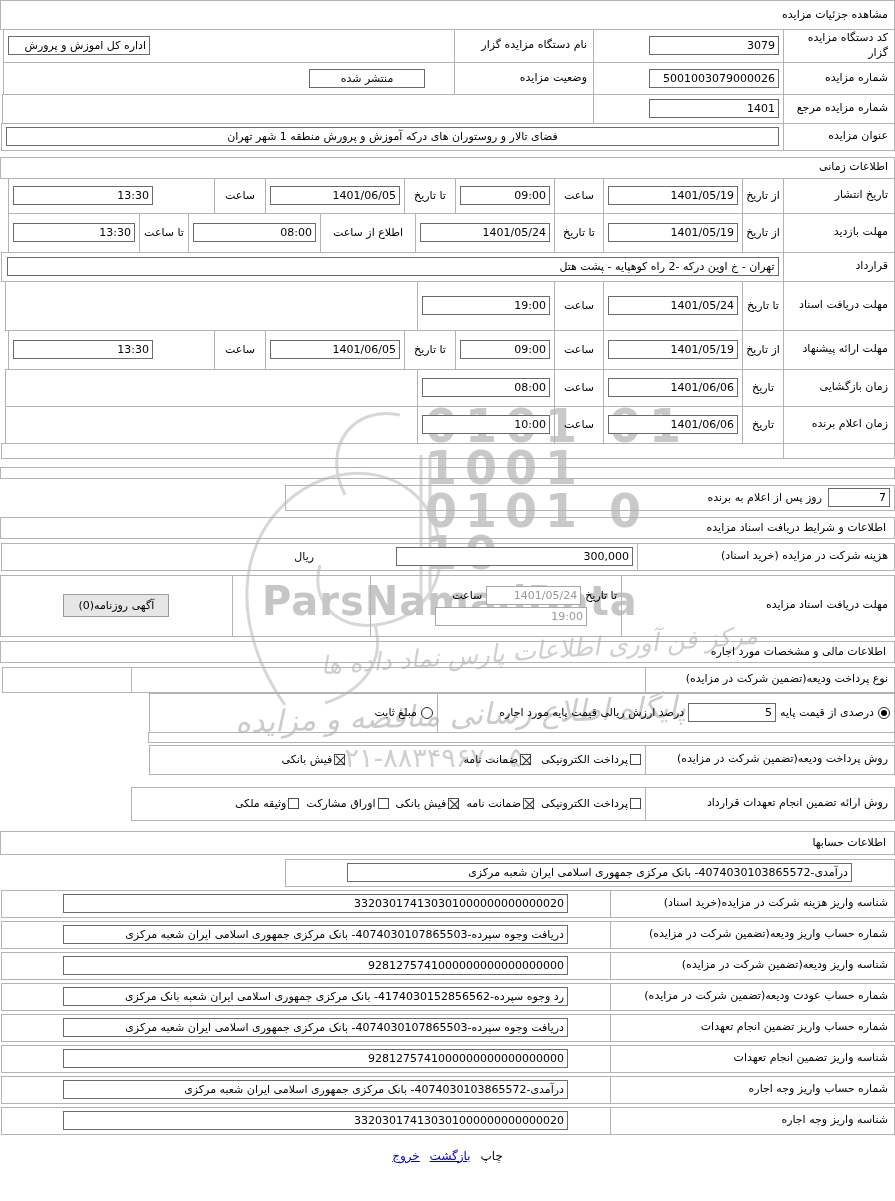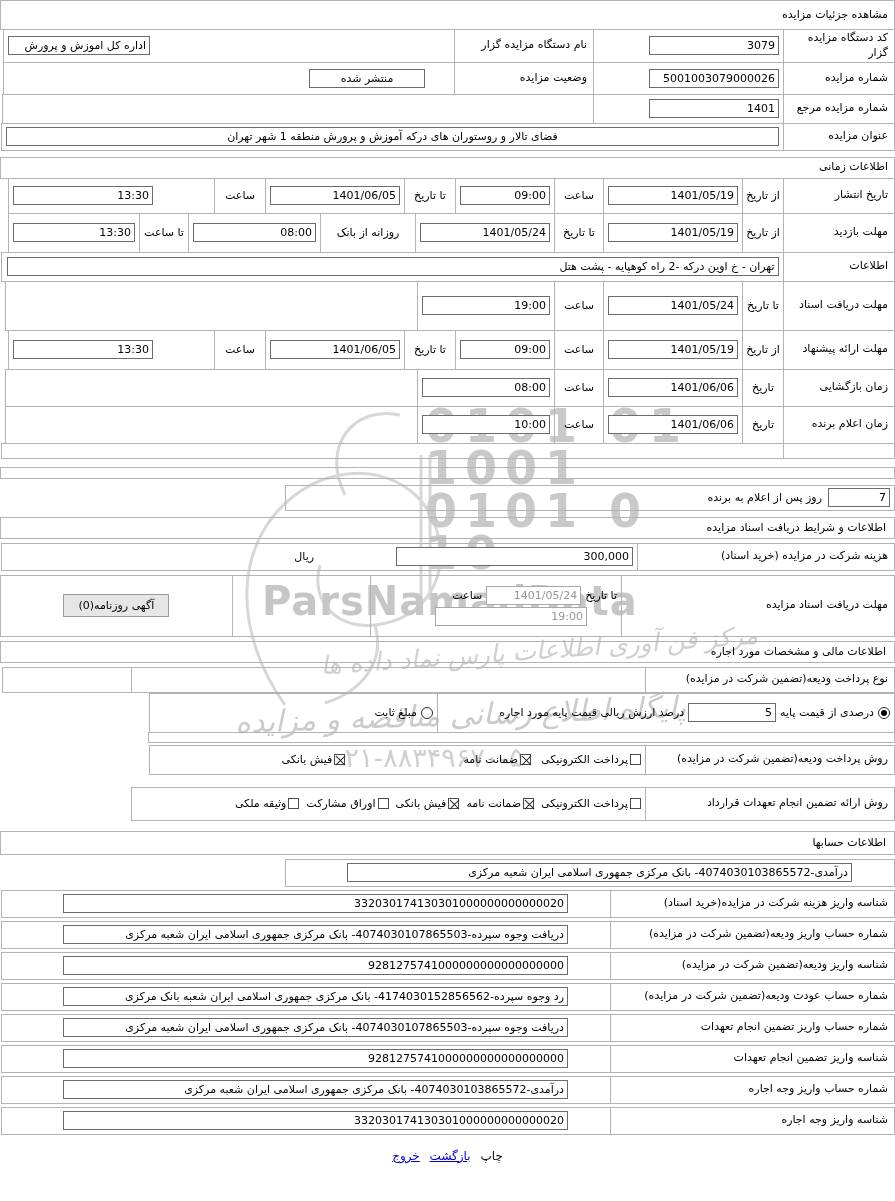--- a/index.html
+++ b/index.html
@@ -147,31 +147,31 @@
     <div class="trow" style="min-height:40px;">
       <div class="cell lbl" style="width:112px;">مهلت بازدید</div>
       <div class="cell sub" style="width:42px;">از تاریخ</div>
       <div class="cell" style="width:140px;">
           <span class="inp ltr" style="width:130px;">1401/05/19</span>
         </div>
       <div class="cell sub" style="width:50px;">تا تاریخ</div>
       <div class="cell" style="width:140px;">
           <span class="inp ltr" style="width:130px;">1401/05/24</span>
         </div>
-      <div class="cell sub" style="width:96px;">روزانه از بانک</div>
+      <div class="cell sub" style="width:96px;">اطلاع از ساعت</div>
       <div class="cell" style="width:133px;">
           <span class="inp ltr" style="width:124px;">08:00</span>
         </div>
       <div class="cell sub" style="width:50px;">تا ساعت</div>
       <div class="cell alignL" style="width:132px;">
           <span class="inp ltr" style="width:122px;">13:30</span>
         </div>
     </div>
     <div class="trow" style="min-height:30px;">
-      <div class="cell lbl" style="width:112px;">اطلاعات</div>
+      <div class="cell lbl" style="width:112px;">قرارداد</div>
       <div class="cell center" style="width:783px;">
           <span class="inp" style="width:772px;text-align:right;">تهران - خ اوین درکه -2 راه کوهپایه - پشت هتل</span>
         </div>
     </div>
     <div class="trow" style="min-height:50px;">
       <div class="cell lbl" style="width:112px;">مهلت دریافت اسناد</div>
       <div class="cell sub" style="width:42px;">تا تاریخ</div>
       <div class="cell" style="width:140px;">
           <span class="inp ltr" style="width:130px;">1401/05/24</span>
         </div>

